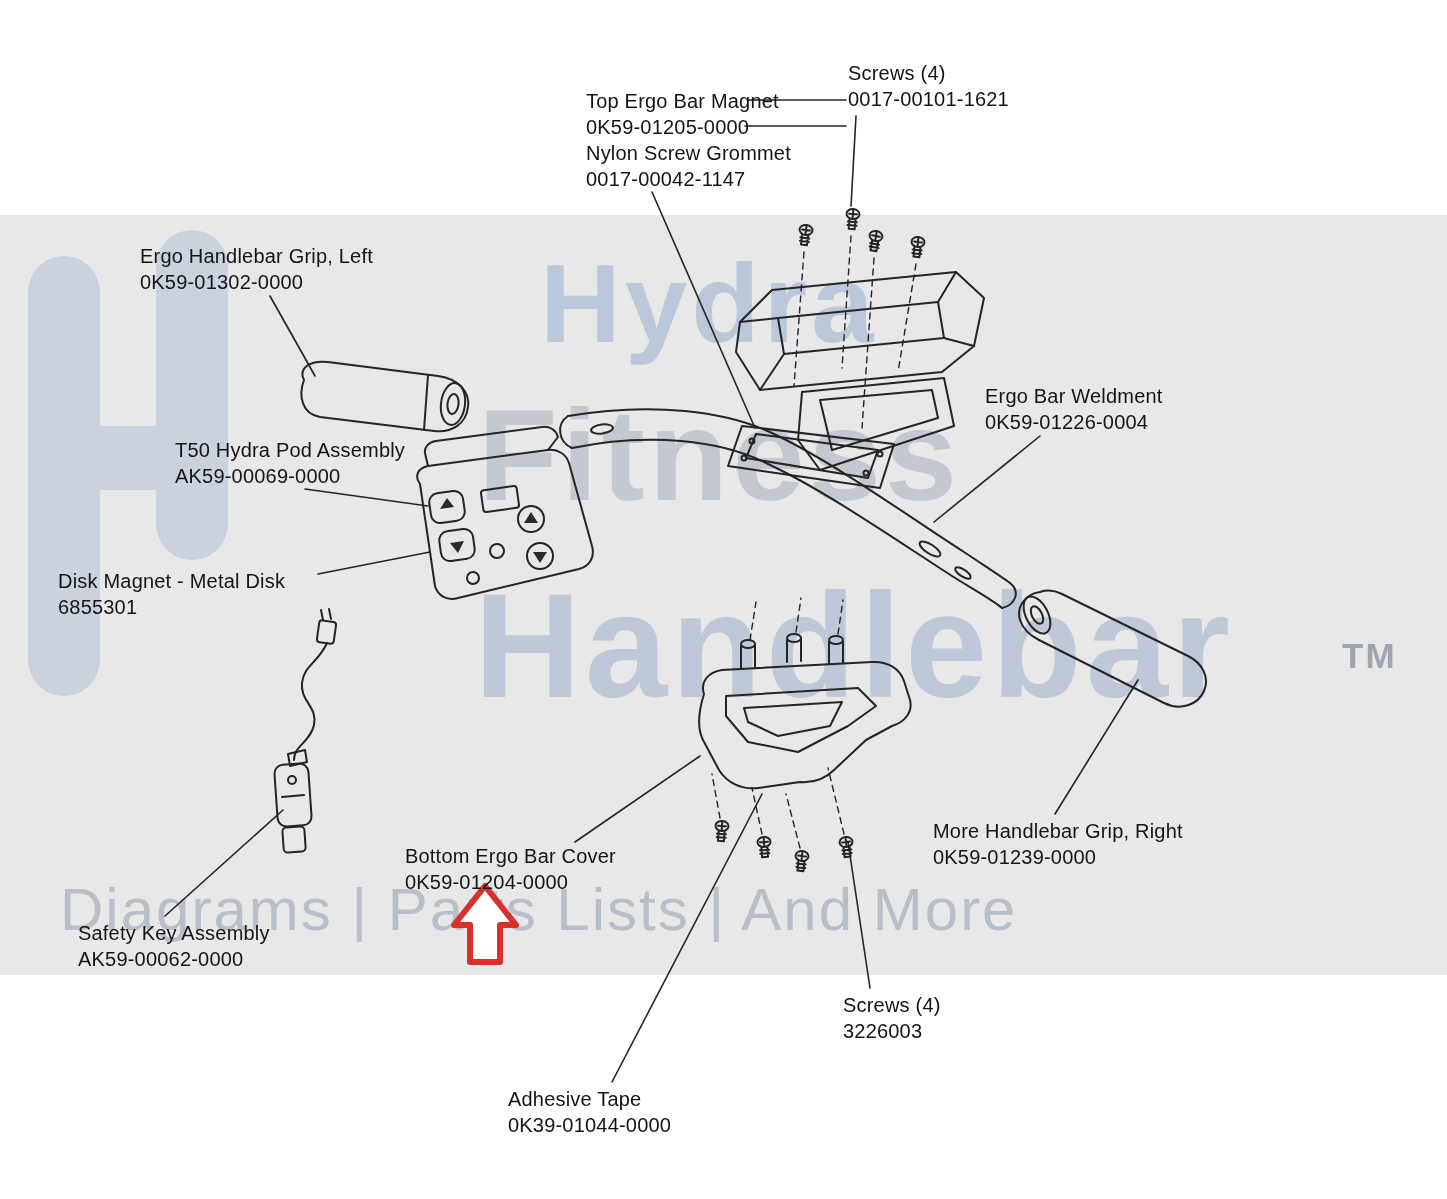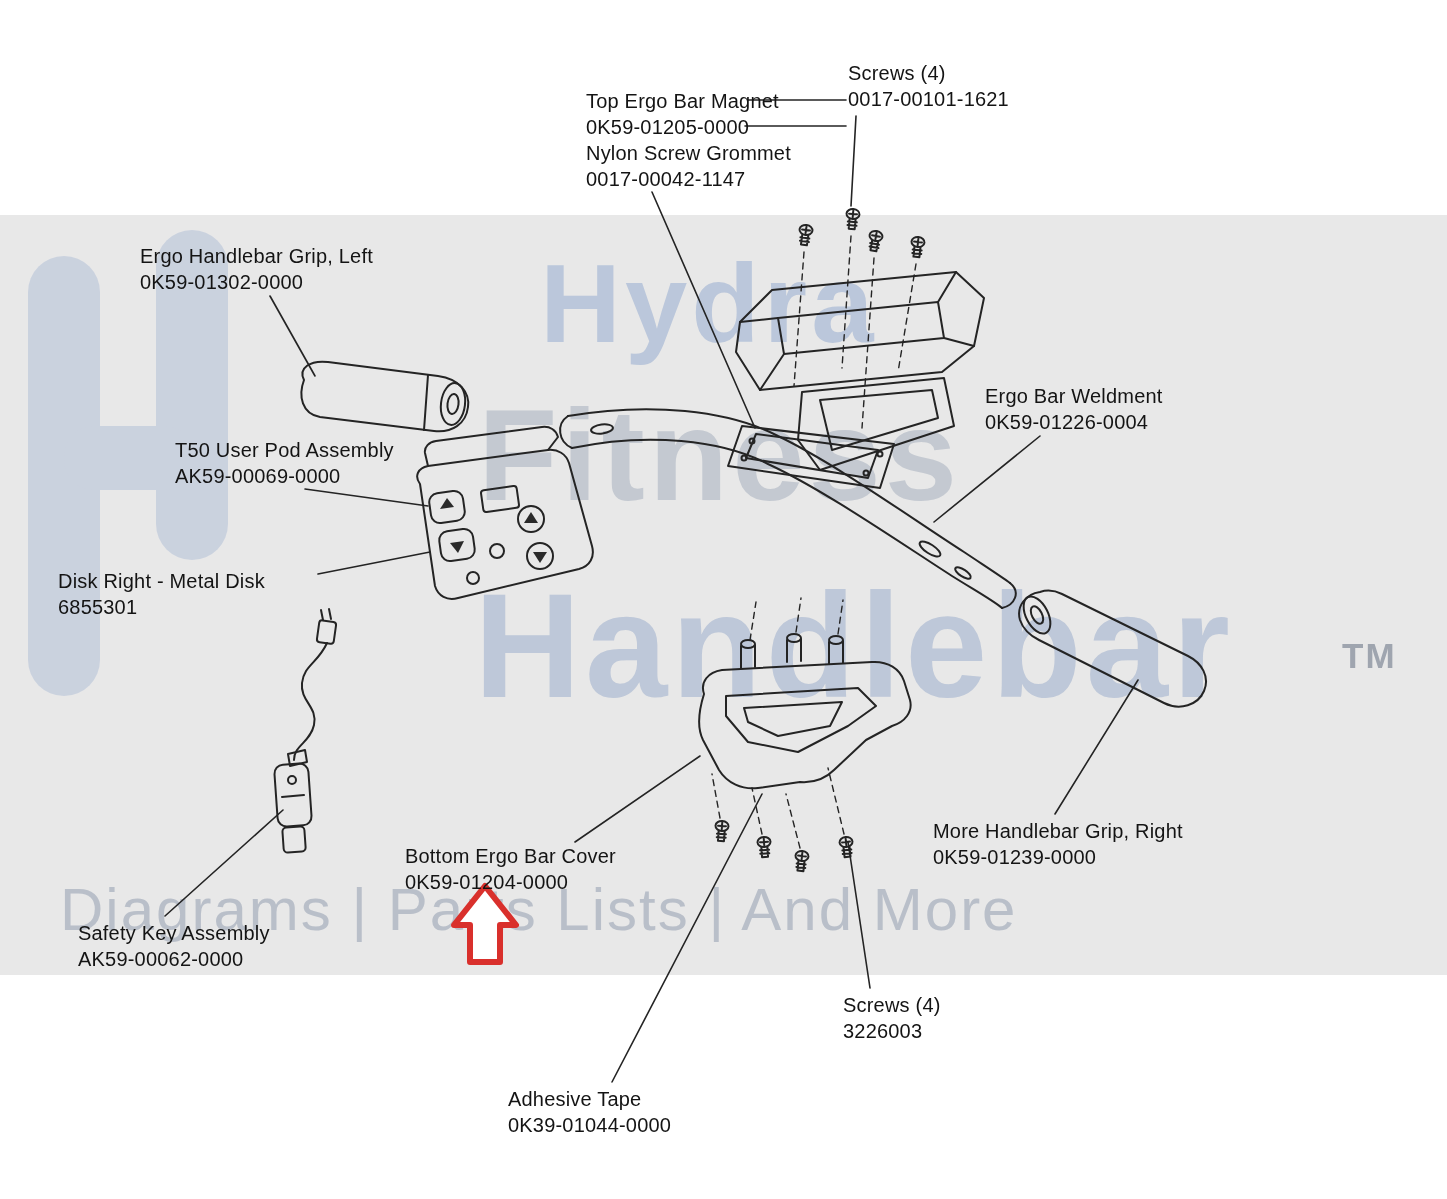--- a/index.html
+++ b/index.html
@@ -180,31 +180,31 @@
     <span>Nylon Screw Grommet</span>
     <span>0017-00042-1147</span>
   </div>
 
   <div class="label" style="left:140px;top:243px;">
     <span>Ergo Handlebar Grip, Left</span>
     <span>0K59-01302-0000</span>
   </div>
 
   <div class="label" style="left:175px;top:437px;">
-    <span>T50 User Pod Assembly</span>
+    <span>T50 Hydra Pod Assembly</span>
     <span>AK59-00069-0000</span>
   </div>
 
   <div class="label" style="left:985px;top:383px;">
     <span>Ergo Bar Weldment</span>
     <span>0K59-01226-0004</span>
   </div>
 
   <div class="label" style="left:58px;top:568px;">
-    <span>Disk Right - Metal Disk</span>
+    <span>Disk Magnet - Metal Disk</span>
     <span>6855301</span>
   </div>
 
   <div class="label" style="left:78px;top:920px;">
     <span>Safety Key Assembly</span>
     <span>AK59-00062-0000</span>
   </div>
 
   <div class="label" style="left:405px;top:843px;">
     <span>Bottom Ergo Bar Cover</span>

